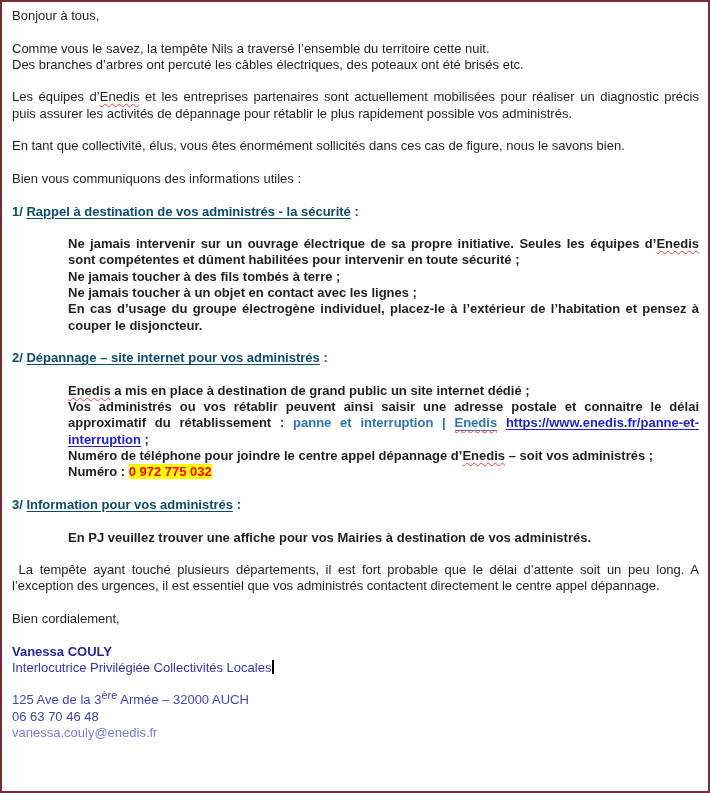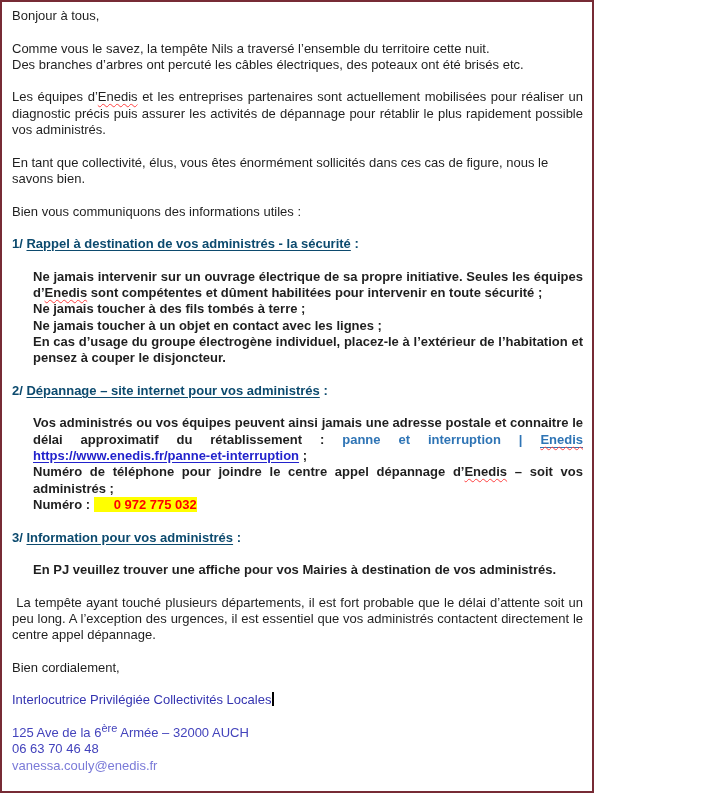--- a/index.html
+++ b/index.html
@@ -1,30 +1,30 @@
 <!DOCTYPE html>
 <html style="--border: #772B35; --text: #1F1F1F; --link_blue: #2E74B5; --url_blue: #2222CC; --highlight_bg: #FFFF00; --highlight_text: #FF0000; --squiggle_red: #FF4040; --sig_name: #26269E; --sig_role: #3434B0; --sig_addr: #4343BC; --sig_email: #7A7AD8;"><head>
 <meta charset="utf-8">
 <style>
   html,body{margin:0;padding:0;background:#fff;}
   .frame{
-    width:594px;height:793px;box-sizing:border-box;
+    width:710px;height:793px;box-sizing:border-box;
     border:2px solid var(--border,#772B35);
     background:#ffffff;
     font-family:"Liberation Sans","DejaVu Sans",sans-serif;
     font-size:13px;line-height:16.3px;
     color:var(--text,#1F1F1F);
     padding:6px 9px 0 10px;
     overflow:hidden;
     position:relative;
   }
   p{margin:0;padding:0;}
   .blank{height:16.3px;}
   .just{text-align:justify;}
-  .indent{margin-left:21px;}
+  .indent{margin-left:56px;}
   .b{font-weight:bold;}
   .head{font-weight:bold;color:#0c4a6e;}
   .title-u{text-decoration:underline;text-underline-offset:2px;}
   .sq{
     text-decoration-line:underline;
     text-decoration-style:wavy;
     text-decoration-color:var(--squiggle_red,#FF4040);
     text-decoration-thickness:1px;
     text-underline-offset:2px;
   }
@@ -37,21 +37,21 @@
     text-decoration-color:var(--squiggle_red,#FF4040);
     text-decoration-thickness:1px;
     text-underline-offset:2px;
     cursor:pointer;
   }
   .url{
     color:var(--url_blue,#2222CC);font-weight:bold;
     text-decoration:underline;text-underline-offset:2px;
     cursor:pointer;overflow-wrap:break-word;
   }
-  .hl{background:var(--highlight_bg,#FFFF00);color:var(--highlight_text,#FF0000);font-weight:bold;padding-left:20px;}
+  .hl{background:var(--highlight_bg,#FFFF00);color:var(--highlight_text,#FF0000);font-weight:bold;}
   .sig-name{color:var(--sig_name,#26269E);font-weight:bold;}
   .sig-role{color:var(--sig_role,#3434B0);}
   .sig-addr{color:var(--sig_addr,#4343BC);}
   .sig-mail{color:var(--sig_email,#7A7AD8);cursor:pointer;}
   sup{font-size:11px;line-height:0;vertical-align:super;}
   .cursor{
     display:inline-block;width:2px;height:14px;
     background:#000;vertical-align:-2px;margin-left:1px;
   }
 </style>
@@ -81,37 +81,39 @@
 
   <p class="b just indent"><span>Ne jamais intervenir sur un ouvrage électrique de sa propre initiative. Seules les équipes d’</span><span class="sq">Enedis</span><span> sont compétentes et dûment habilitées pour intervenir en toute sécurité ;</span></p>
   <p class="b indent">Ne jamais toucher à des fils tombés à terre ;</p>
   <p class="b indent">Ne jamais toucher à un objet en contact avec les lignes ;</p>
   <p class="b just indent">En cas d’usage du groupe électrogène individuel, placez-le à l’extérieur de l’habitation et pensez à couper le disjoncteur.</p>
   <p class="blank"></p>
 
   <p class="head"><span>2/ </span><span class="title-u">Dépannage – site internet pour vos administrés</span><span> :</span></p>
   <p class="blank"></p>
 
-  <p class="b just indent"><span>Vos administrés ou vos équipes peuvent ainsi jamais une adresse postale et connaitre le délai approximatif du rétablissement : </span><span class="link-plain">panne et interruption | </span><span class="link-enedis">Enedis</span><span> </span><span class="url">https://www.enedis.fr/panne-et-interruption</span><span> ;</span></p>
+  <p class="b indent"><span class="sq">Enedis</span><span> a mis en place à destination de grand public un site internet dédié ;</span></p>
+  <p class="b just indent"><span>Vos administrés ou vos rétablir peuvent ainsi saisir une adresse postale et connaitre le délai approximatif du rétablissement : </span><span class="link-plain">panne et interruption | </span><span class="link-enedis">Enedis</span><span> </span><span class="url">https://www.enedis.fr/panne-et-interruption</span><span> ;</span></p>
   <p class="b just indent"><span>Numéro de téléphone pour joindre le centre appel dépannage d’</span><span class="sq">Enedis</span><span> – soit vos administrés ;</span></p>
   <p class="b indent"><span>Numéro : </span><span class="hl">0 972 775 032</span></p>
   <p class="blank"></p>
 
   <p class="head"><span>3/ </span><span class="title-u">Information pour vos administrés</span><span> :</span></p>
   <p class="blank"></p>
 
   <p class="b indent">En PJ veuillez trouver une affiche pour vos Mairies à destination de vos administrés.</p>
   <p class="blank"></p>
 
   <p class="just">&nbsp;La tempête ayant touché plusieurs départements, il est fort probable que le délai d’attente soit un peu long. A l’exception des urgences, il est essentiel que vos administrés contactent directement le centre appel dépannage.</p>
   <p class="blank"></p>
 
   <p>Bien cordialement,</p>
   <p class="blank"></p>
 
+  <p class="sig-name">Vanessa COULY</p>
   <p><span class="sig-role">Interlocutrice Privilégiée Collectivités Locales</span><span class="cursor"></span></p>
   <p class="blank"></p>
 
-  <p class="sig-addr"><span>125 Ave de la 6</span><sup>ère</sup><span> Armée – 32000 AUCH</span></p>
+  <p class="sig-addr"><span>125 Ave de la 3</span><sup>ère</sup><span> Armée – 32000 AUCH</span></p>
   <p class="sig-addr">06 63 70 46 48</p>
   <p class="sig-mail">vanessa.couly@enedis.fr</p>
 
 </div>
 
 </body></html>

